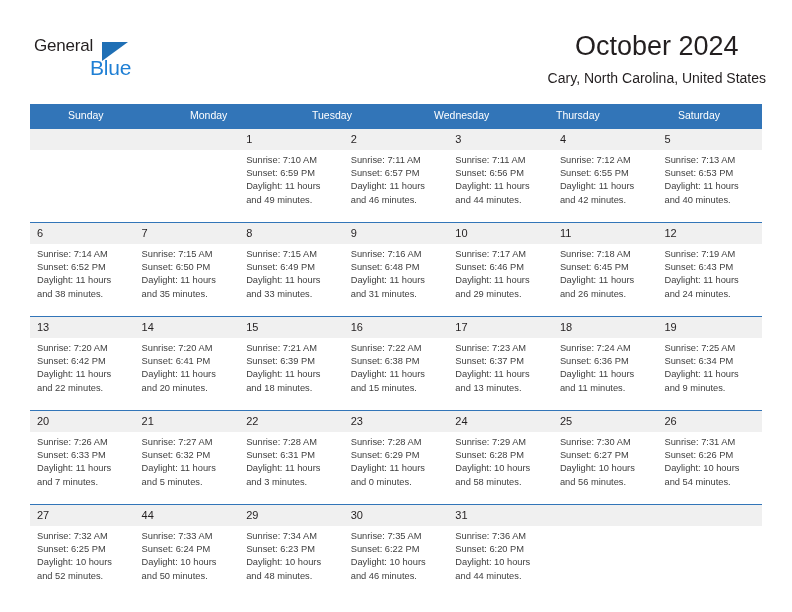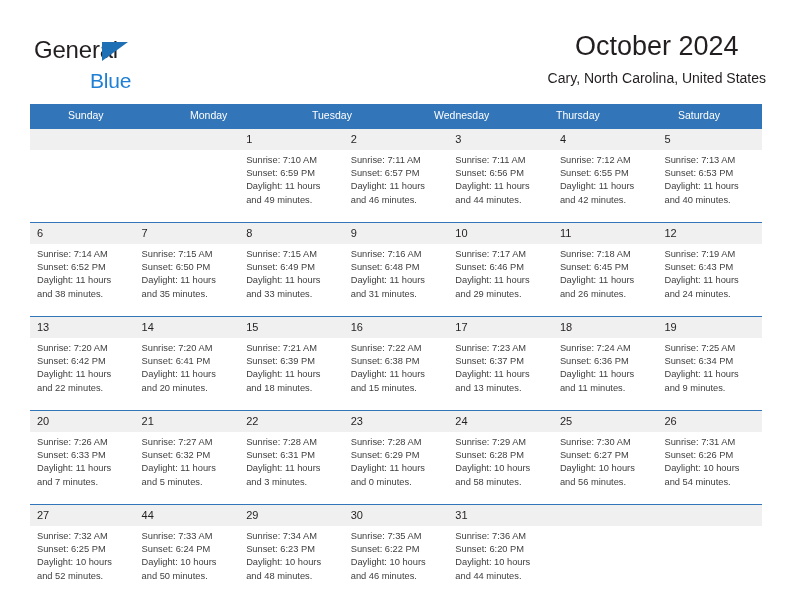--- a/index.html
+++ b/index.html
@@ -33,21 +33,21 @@
     position: absolute;
     left: 34px;
     top: 36px;
     width: 200px;
     height: 48px;
   }
   .logo-general {
     position: absolute;
     left: 0;
     top: 0;
-    font-size: 24px;
+    font-size: 17px;
     letter-spacing: -0.2px;
     color: #231f20;
     font-family: "Liberation Sans", sans-serif;
   }
   .logo-triangle {
     position: absolute;
     left: 68px;
     top: 6px;
     width: 0;
     height: 0;
@@ -55,21 +55,20 @@
     border-bottom: 19px solid transparent;
   }
   .logo-blue {
     position: absolute;
     left: 56px;
     top: 20px;
     font-size: 21px;
     letter-spacing: -0.2px;
     color: #1f7fd4;
     font-family: "Liberation Sans", sans-serif;
-    margin-top: 13px;
   }
   .title-block {
     position: absolute;
     right: 26px;
     top: 30px;
     text-align: center;
   }
   .cal-title {
     font-size: 27px;
     color: #231f20;

